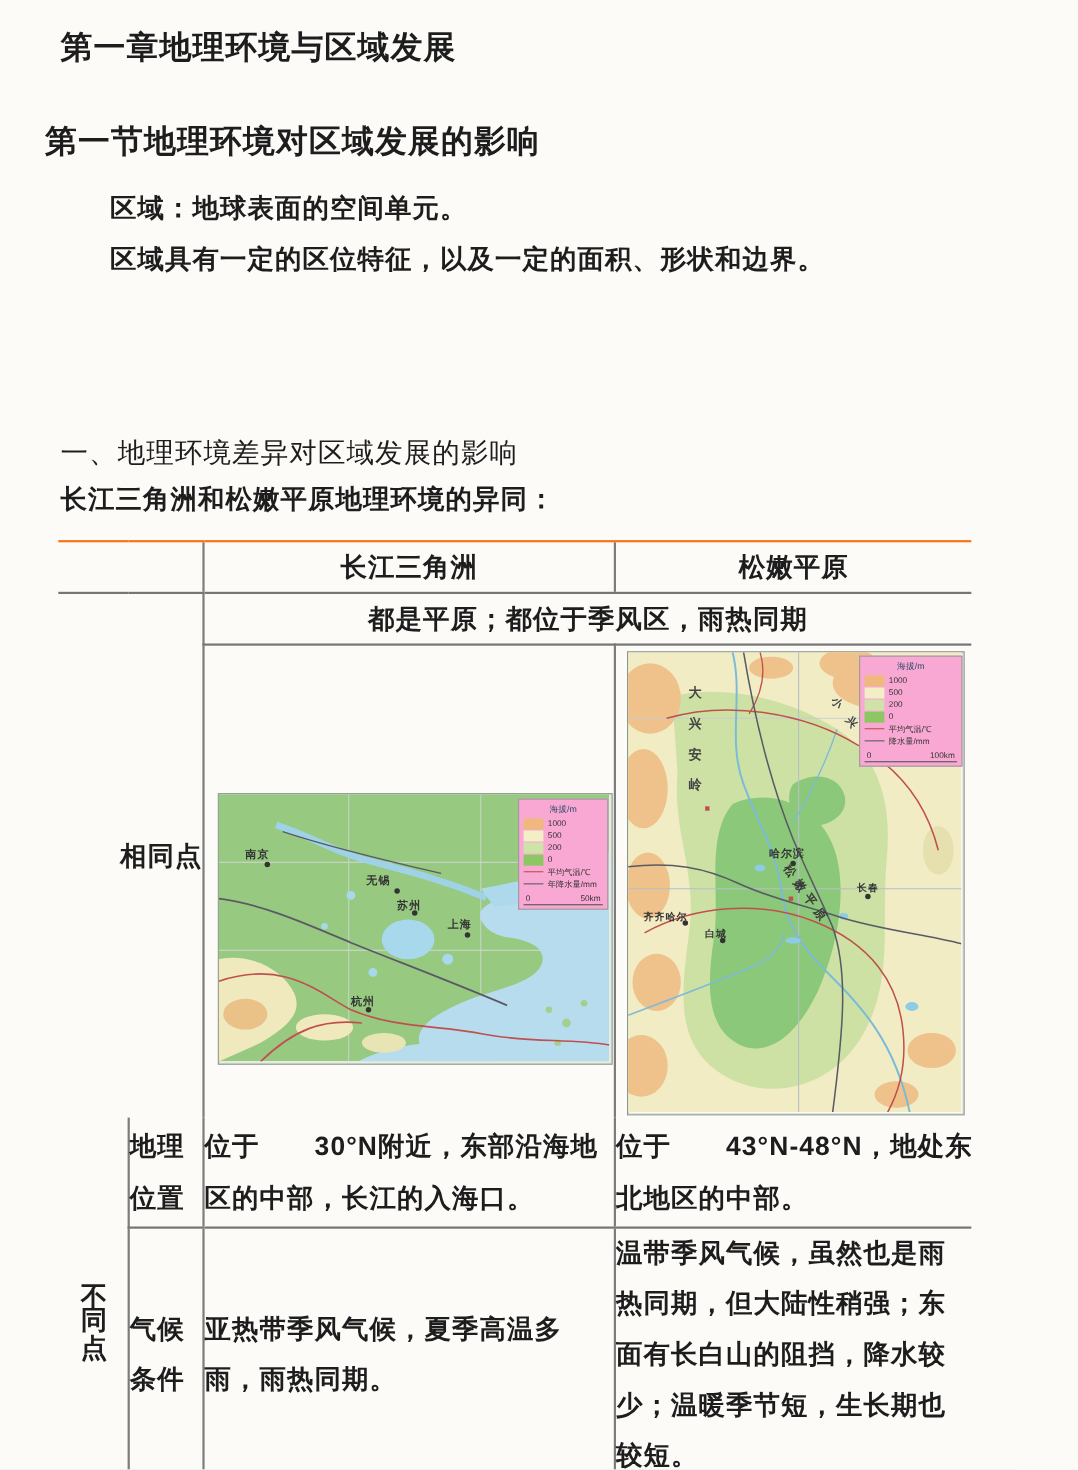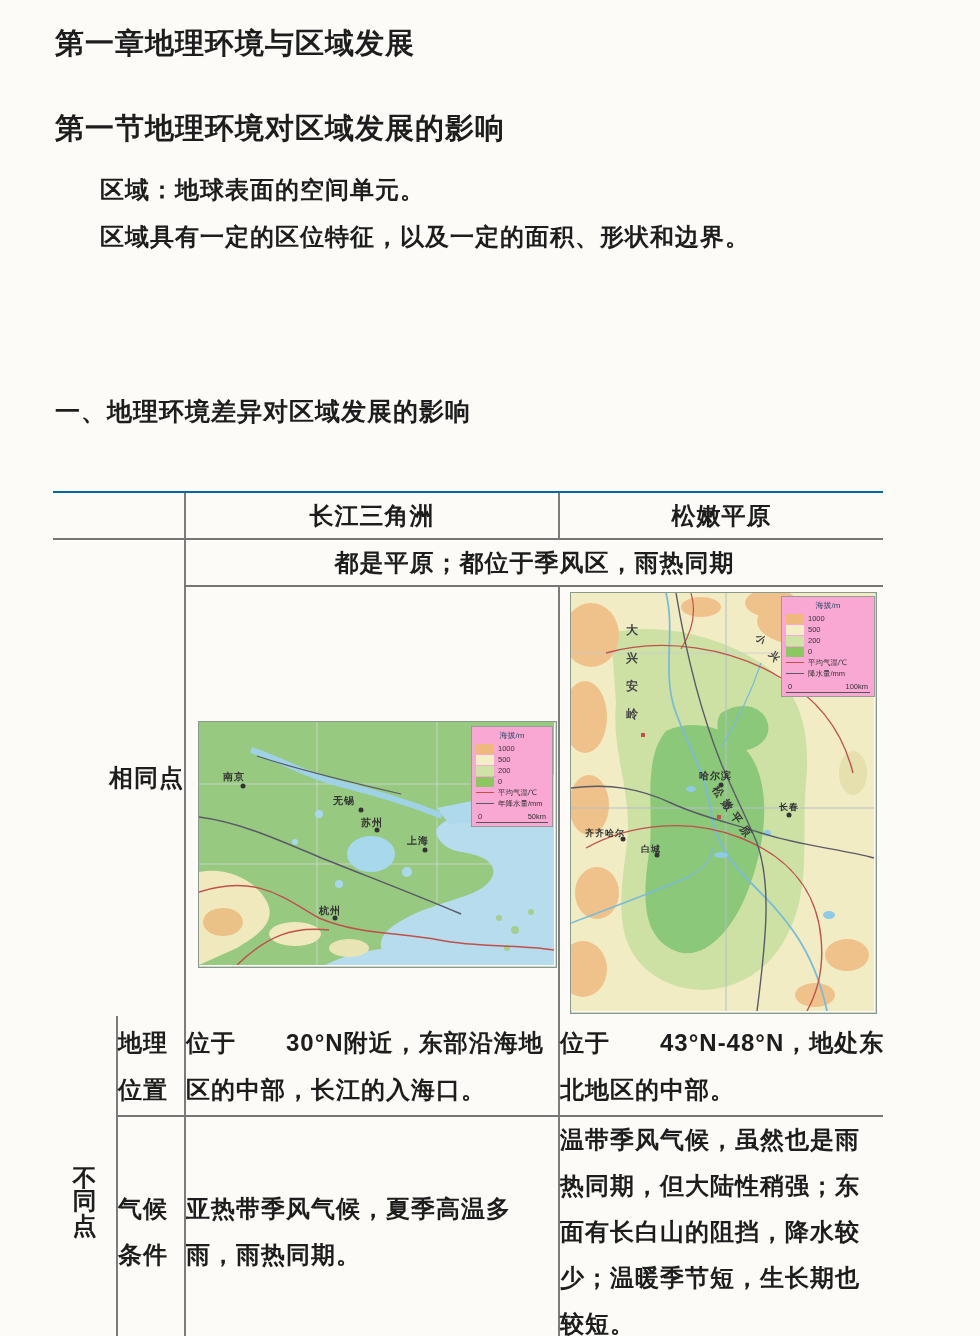--- a/index.html
+++ b/index.html
@@ -1,33 +1,33 @@
 <!DOCTYPE html>
 <html><head>
 <meta charset="utf-8">
 <style>
   html,body{margin:0;padding:0;background:#e8e8e8;}
   #canvas{position:relative;width:980px;height:1336px;background:#fcfbf8;overflow:hidden;
           font-family:"Liberation Sans",sans-serif;color:#1d1d1d;}
   .abs{position:absolute;}
   .chapter{left:55px;top:24px;font-size:29px;font-weight:700;letter-spacing:1px;}
-  .section{left:55px;top:109px;font-size:29px;font-weight:700;letter-spacing:1px;}
+  .section{left:41px;top:109px;font-size:29px;font-weight:700;letter-spacing:1px;}
   .para{font-size:24px;font-weight:600;letter-spacing:1px;line-height:48px;}
   .p1{left:100px;top:166px;}
   .p2{left:100px;top:213px;}
   .p3{left:55px;top:260px;width:856px;text-indent:46px;}
-  .h-one{left:55px;top:395px;font-size:25px;font-weight:700;letter-spacing:1px;}
+  .h-one{left:55px;top:395px;font-size:25px;font-weight:400;letter-spacing:1px;}
   .intro{left:55px;top:438px;font-size:24px;font-weight:600;letter-spacing:1px;}
 
   
   .cmp-wrap{left:53px;top:491px;}
   table.cmp{border-collapse:collapse;table-layout:fixed;width:830px;}
   table.cmp td{padding:0;vertical-align:middle;font-size:24px;font-weight:600;
                letter-spacing:1px;color:#1d1d1d;}
-  .bt{border-top:2px solid #0369a1;font-family:Liberation Serif, serif;} .bb{border-bottom:2px solid #757575;}
+  .bt{border-top:2px solid #f97316;font-family:Liberation Serif, serif;} .bb{border-bottom:2px solid #757575;}
   .bl{border-left:2px solid #7c7c7c;}
   .col-head{text-align:center;}
   .common-cell{text-align:center;}
   .same-label{text-align:right;}
   .diff-label{text-align:center;}
   .v-text{writing-mode:vertical-rl;letter-spacing:22px;margin:0 auto;}
   .aspect-cell{vertical-align:top;padding:8px 2px 0 8px;line-height:47px;}
   .aspect-clim{vertical-align:top;padding:46px 2px 0 8px;line-height:46px;}
   .geo-cell{vertical-align:top;padding:8px 0 0 4px;font-size:23px;line-height:47px;}
   .geo-cell .ovf{overflow:visible;white-space:normal;}
@@ -61,20 +61,21 @@
 </head>
 <body>
 
 <div id="canvas">
 
   <div class="abs chapter">第一章地理环境与区域发展</div>
   <div class="abs section">第一节地理环境对区域发展的影响</div>
   <div class="abs para p1">区域：地球表面的空间单元。</div>
   <div class="abs para p2">区域具有一定的区位特征，以及一定的面积、形状和边界。</div>
   <div class="abs h-one">一、地理环境差异对区域发展的影响</div>
+  <div class="abs intro">长江三角洲和松嫩平原地理环境的异同：</div>
 
   <div class="abs cmp-wrap">
     <table class="cmp">
       <colgroup>
           <col style="width:64px">
           <col style="width:68px">
           <col style="width:374px">
           <col style="width:324px">
         </colgroup>
       <tbody>

